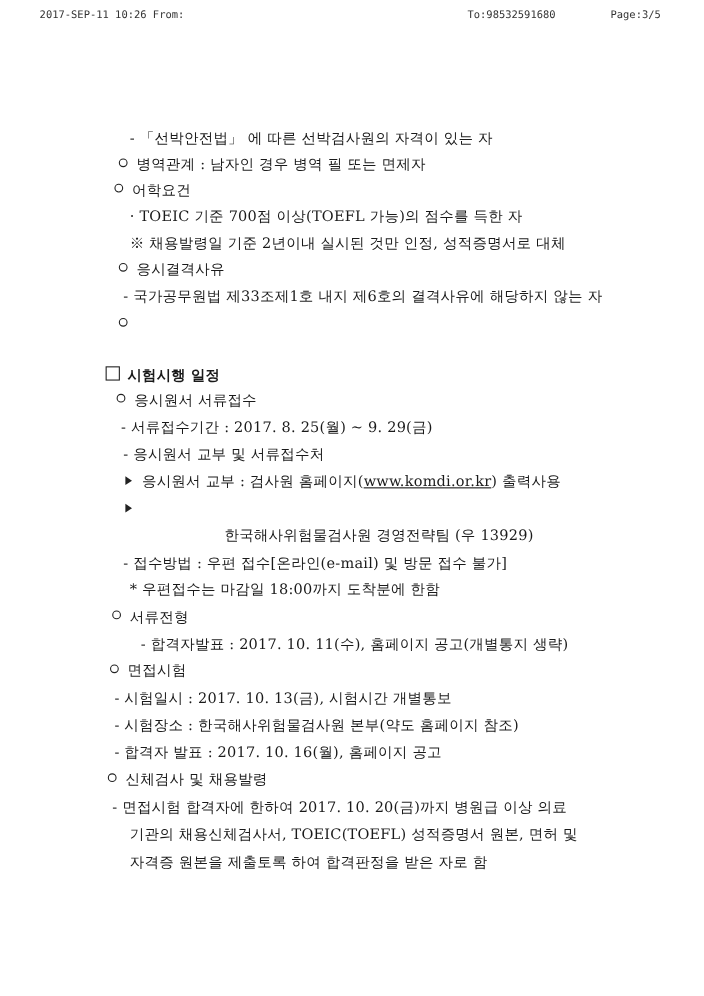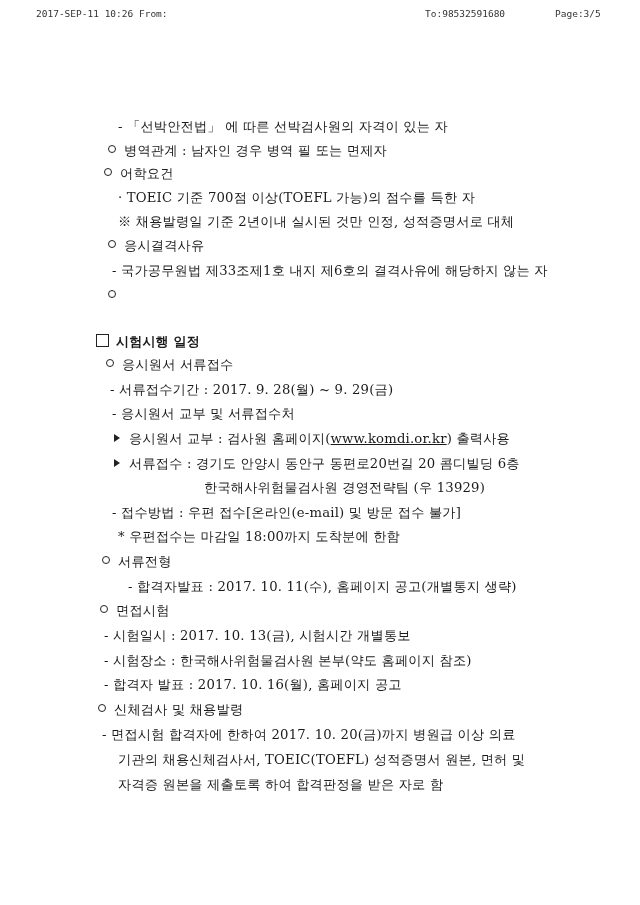--- a/index.html
+++ b/index.html
@@ -66,27 +66,27 @@
   </div>
 </div>
 
 <div>
   <div class="line bold" style="top:333px;left:96px;">
     <span class="box-icon"></span><span>시험시행 일정</span>
   </div>
   <div class="line" style="top:356px;left:106px;">
     <span class="ring-icon"></span><span>응시원서 서류접수</span>
   </div>
-  <div class="line" style="top:381px;left:110px;">- 서류접수기간 : 2017. 9. 28(월) ~ 9. 29(금)</div>
+  <div class="line" style="top:381px;left:110px;">- 서류접수기간 : 2017. 8. 25(월) ~ 9. 29(금)</div>
   <div class="line" style="top:405px;left:112px;">- 응시원서 교부 및 서류접수처</div>
   <div class="line" style="top:430px;left:114px;">
     <span class="tri-icon"></span><span>응시원서 교부 : 검사원 홈페이지(</span><span class="link">www.komdi.or.kr</span><span>) 출력사용</span>
   </div>
   <div class="line" style="top:455px;left:114px;">
-    <span class="tri-icon"></span><span>서류접수 : 경기도 안양시 동안구 동편로20번길 20 콤디빌딩 6층</span>
+    <span class="tri-icon"></span>
   </div>
   <div class="line" style="top:479px;left:204px;">한국해사위험물검사원 경영전략팀 (우 13929)</div>
   <div class="line" style="top:504px;left:112px;text-align:center;">- 접수방법 : 우편 접수[온라인(e-mail) 및 방문 접수 불가]</div>
   <div class="line" style="top:528px;left:118px;">* 우편접수는 마감일 18:00까지 도착분에 한함</div>
 
   <div class="line" style="top:553px;left:102px;">
     <span class="ring-icon"></span><span>서류전형</span>
   </div>
   <div class="line" style="top:578px;left:108px;margin-left:20px;">- 합격자발표 : 2017. 10. 11(수), 홈페이지 공고(개별통지 생략)</div>
 

